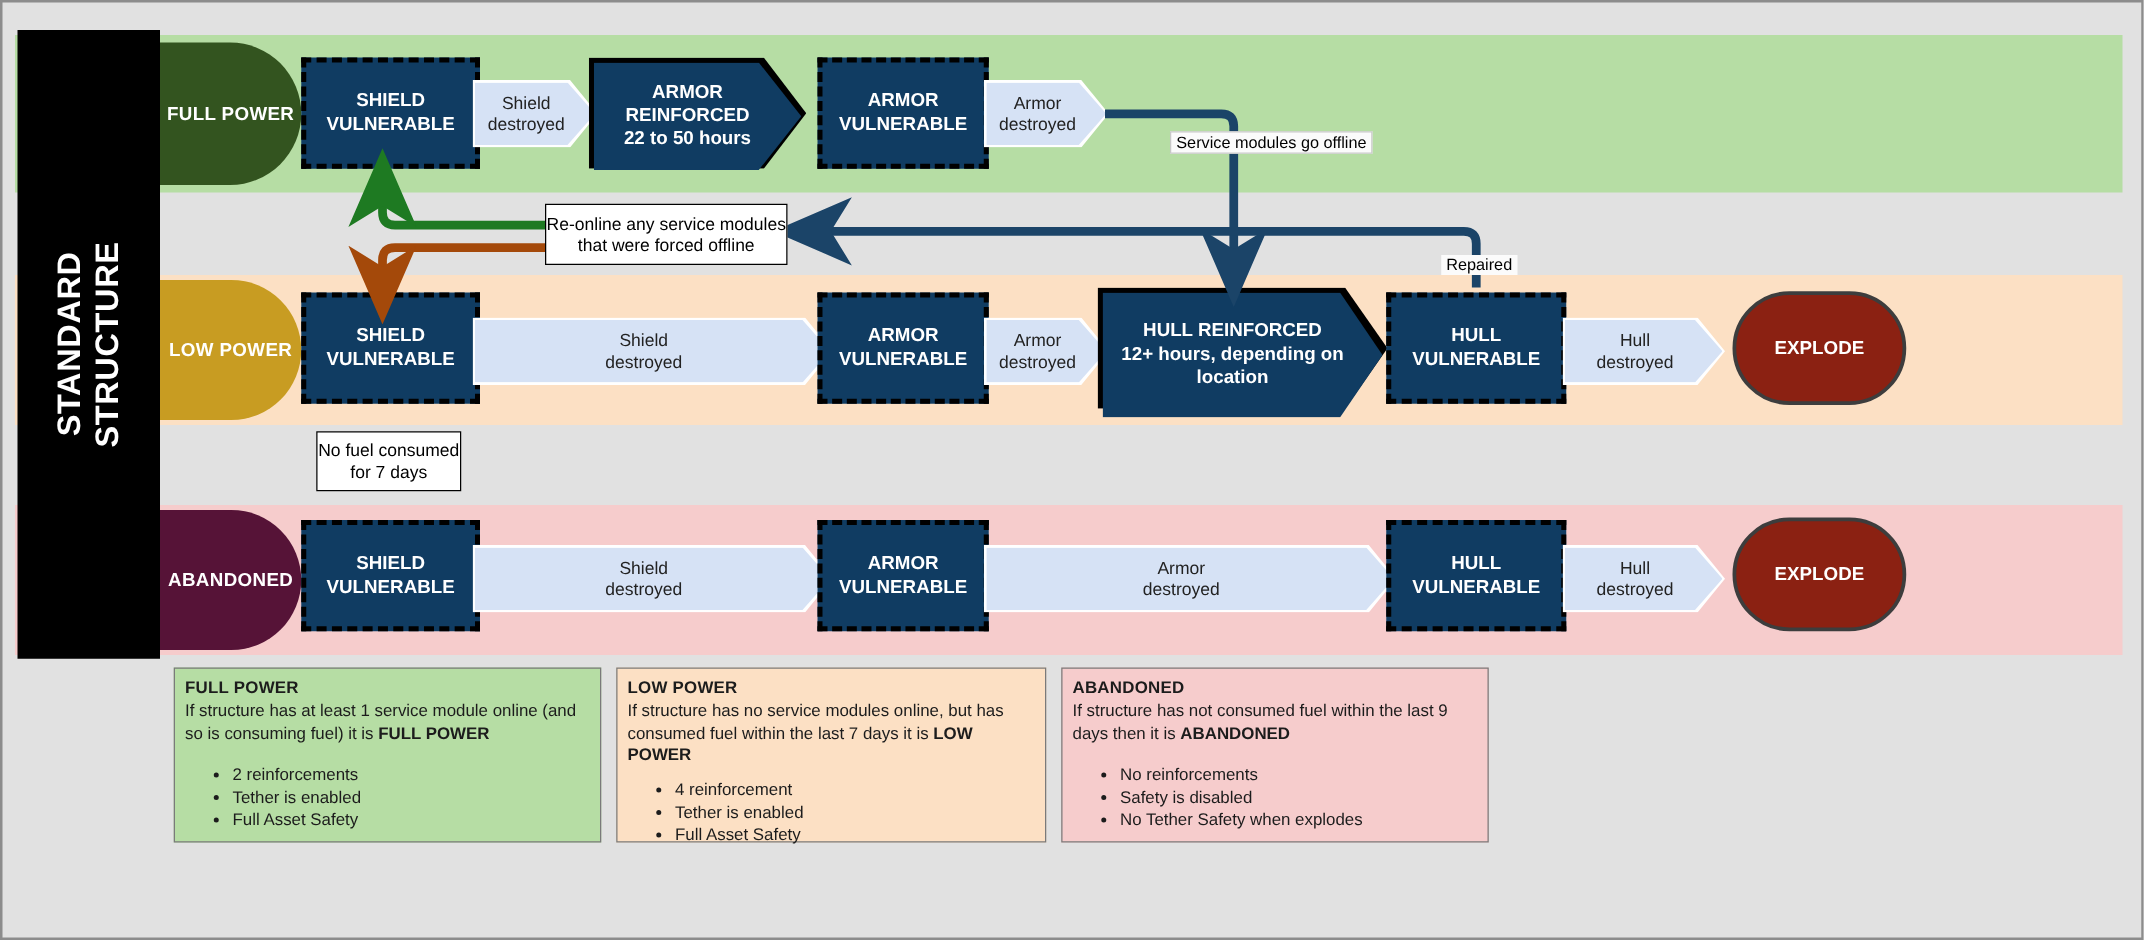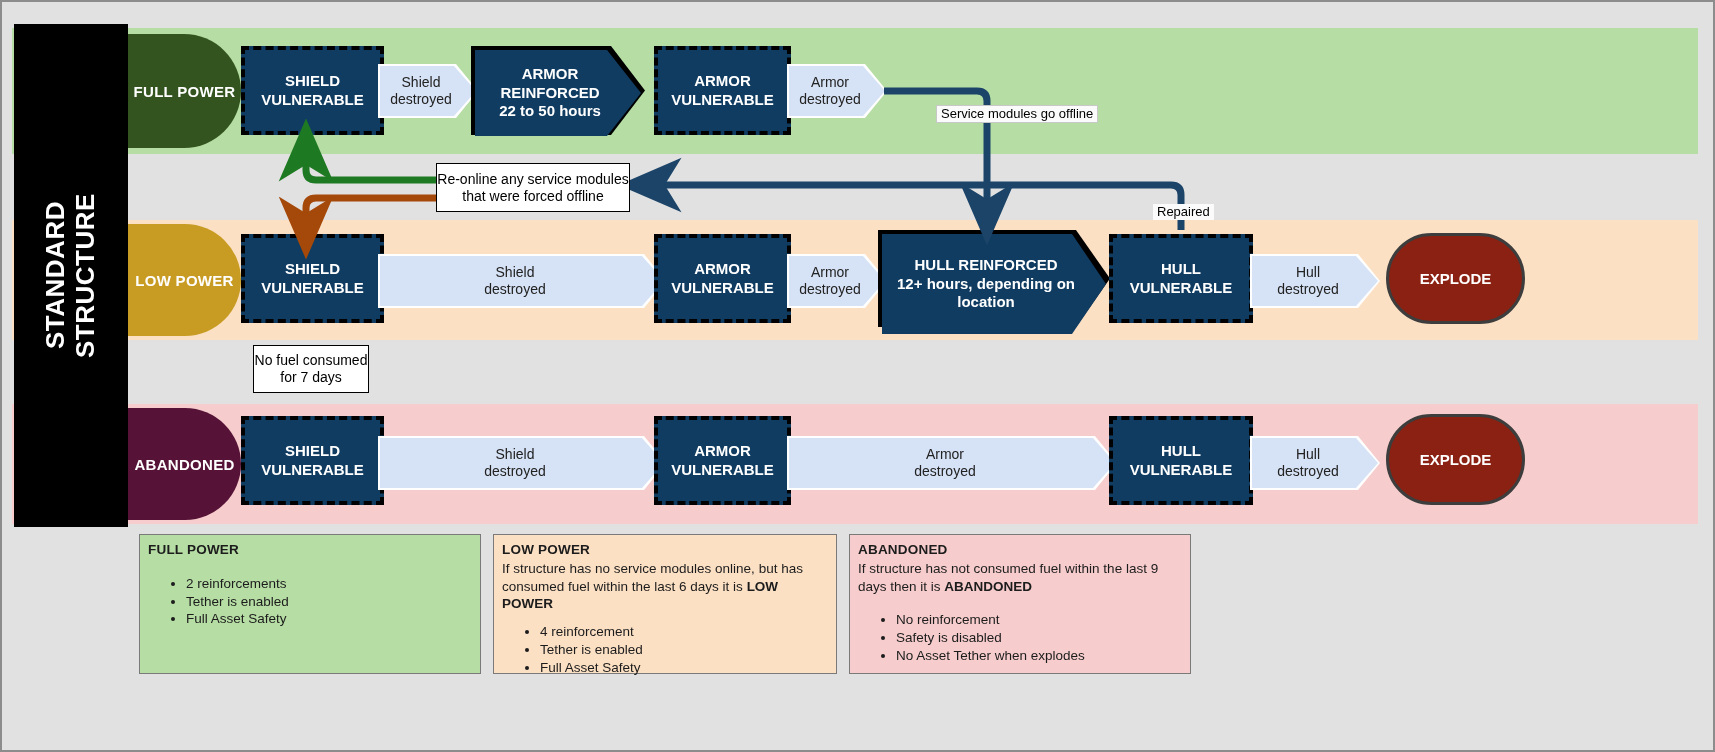--- a/index.html
+++ b/index.html
@@ -205,40 +205,41 @@
   <div class="tag" style="left:934px;top:103px;border:1px solid #c8c8c8;">Service modules go offline</div>
 
   <div class="note" style="left:434px;top:161px;width:194px;height:49px;">Re-online any service modules<br>that were forced offline</div>
 
   <div class="tag" style="left:1151px;top:202px;">Repaired</div>
 
   <div class="note" style="left:251px;top:343px;width:116px;height:48px;">No fuel consumed<br>for 7 days</div>
 
   <div class="legend legend-green" style="left:137px;top:532px;width:342px;height:140px;">
     <h4>FULL POWER</h4>
+    <p><span>If structure has at least 1 service module online (and so is consuming fuel) it is </span><b>FULL POWER</b></p>
     <ul>
       <li>2 reinforcements</li>
       <li>Tether is enabled</li>
       <li>Full Asset Safety</li>
     </ul>
   </div>
 
   <div class="legend legend-orange" style="left:491px;top:532px;width:344px;height:140px;">
     <h4>LOW POWER</h4>
-    <p><span>If structure has no service modules online, but has consumed fuel within the last 6 days it is </span><b>LOW POWER</b></p>
+    <p><span>If structure has no service modules online, but has consumed fuel within the last 7 days it is </span><b>LOW POWER</b></p>
     <ul style="margin-top:10px;">
       <li>4 reinforcement</li>
       <li>Tether is enabled</li>
       <li>Full Asset Safety</li>
     </ul>
   </div>
 
   <div class="legend legend-red" style="left:847px;top:532px;width:342px;height:140px;">
     <h4>ABANDONED</h4>
     <p><span>If structure has not consumed fuel within the last 9 days then it is </span><b>ABANDONED</b></p>
     <ul>
-      <li>No reinforcement</li>
+      <li>No reinforcements</li>
       <li>Safety is disabled</li>
-      <li>No Asset Tether when explodes</li>
+      <li>No Tether Safety when explodes</li>
     </ul>
   </div>
 
 </div>
 
 </body></html>

